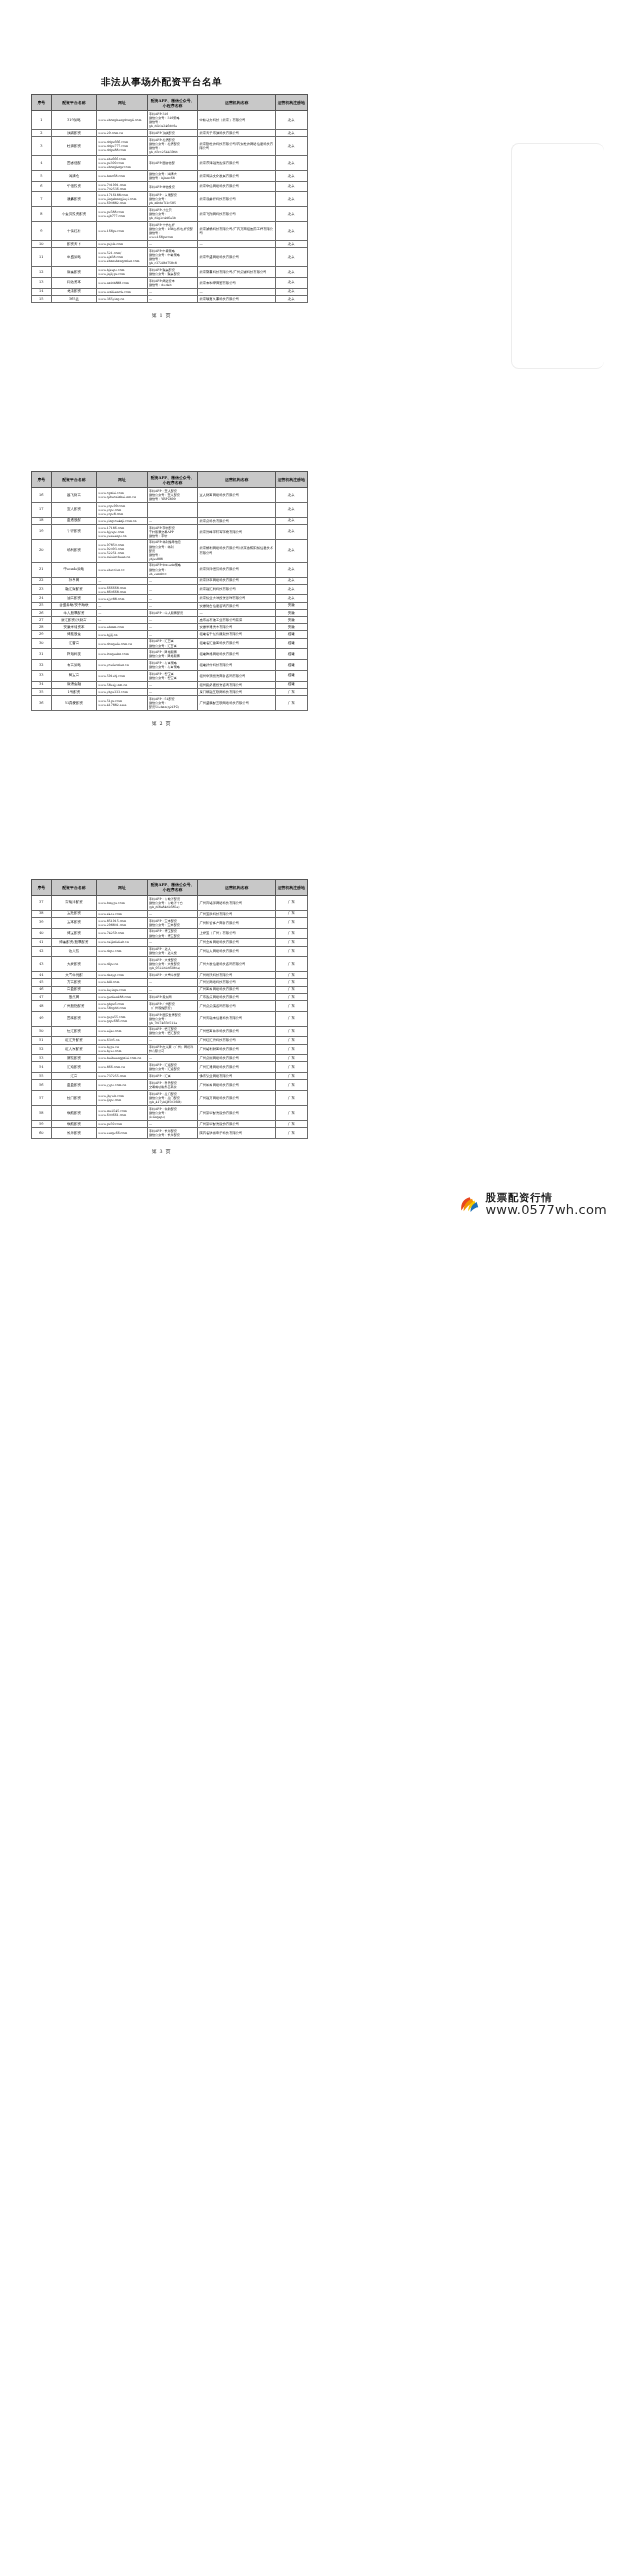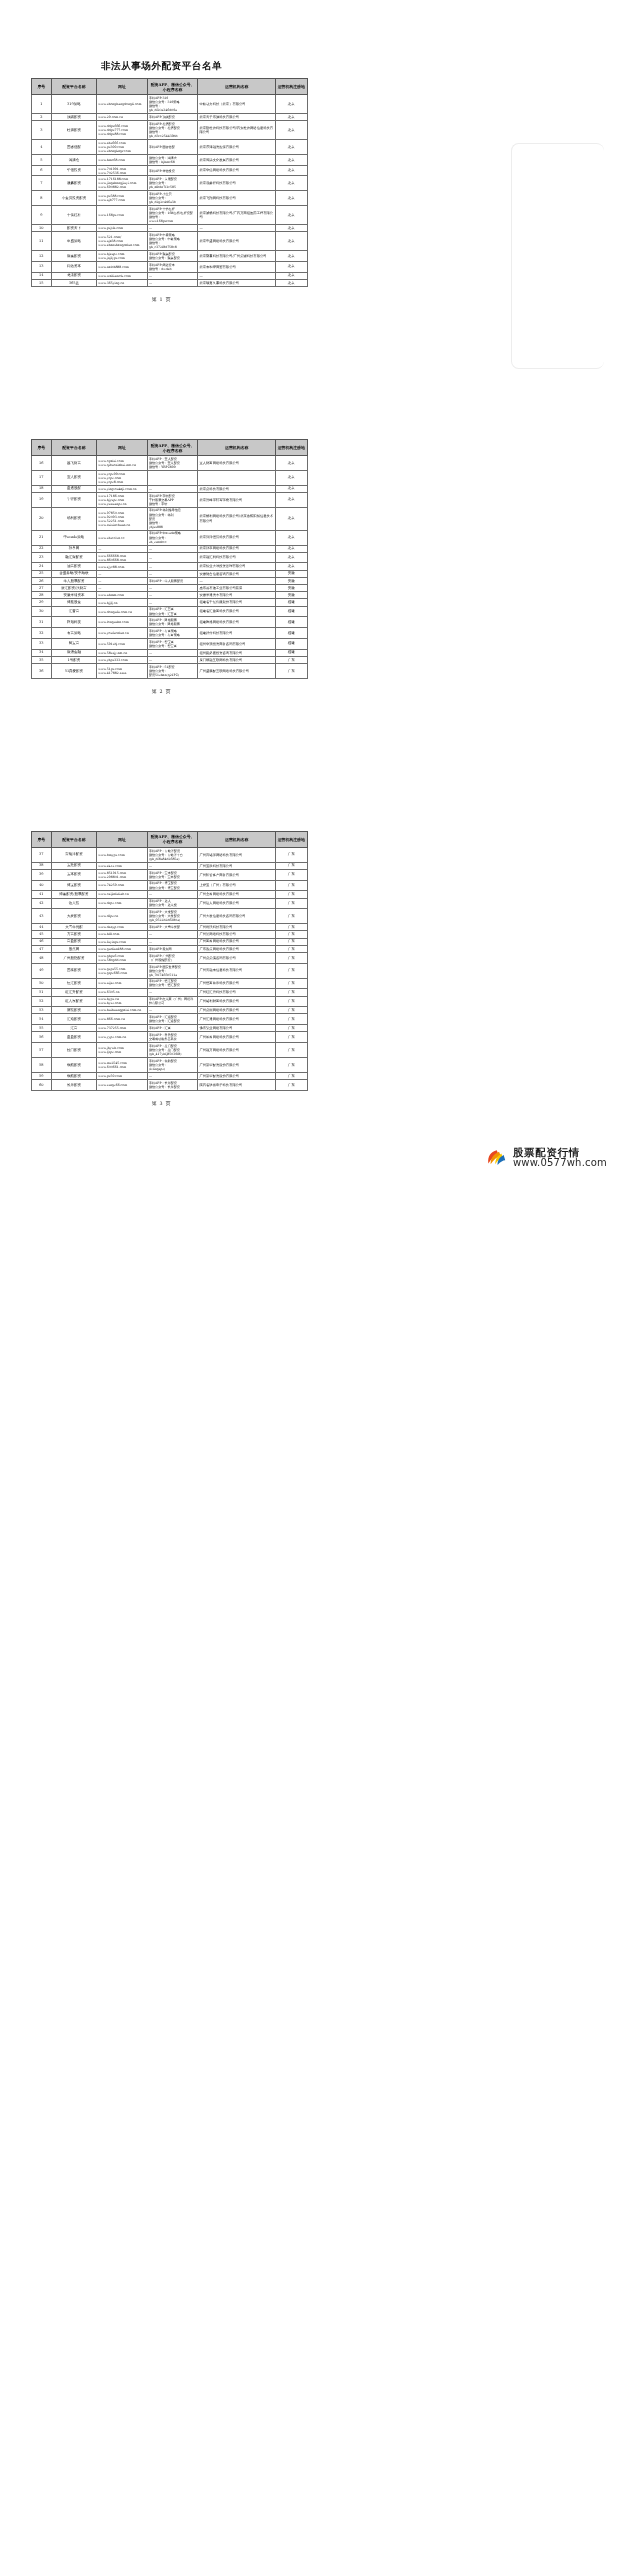--- a/index.html
+++ b/index.html
@@ -11,21 +11,21 @@
     -webkit-font-smoothing:none;
   }
   .page{
     width:621px;
     position:relative;
     box-sizing:border-box;
     padding:0;
   }
   .page-inner{
     width:261px;
-    margin:0 auto 0 31px;
+    margin:16px auto 0 31px;
   }
   .spacer-top{height:60px;}
   .spacer-mid{height:66px;}
   .doc-title{
     text-align:center;
     font-size:9.6px;
     font-weight:bold;
     letter-spacing:0.5px;
     margin:0 0 5.4px 0;
     color:#141414;
@@ -102,21 +102,21 @@
   .wm-logo{
     width:20px;height:20px;position:relative;flex:none;
   }
   .wm-text{line-height:1.08;}
   .wm-cn{
     font-family:"DejaVu Sans","Liberation Sans",sans-serif;
     font-size:10.4px;font-weight:bold;color:#1b1b1b;letter-spacing:0.8px;
   }
   .wm-en{
     font-family:"DejaVu Sans","Liberation Sans",sans-serif;
-    font-size:10px;color:#2a2a2a;letter-spacing:0.2px;
+    font-size:13px;color:#2a2a2a;letter-spacing:0.2px;
   }
 </style>
 </head>
 <body>
 
 <div id="doc-root">
     <div class="page">
       <div class="spacer-top"></div>
       <div class="page-inner">
         <div class="doc-title">非法从事场外配资平台名单</div>

